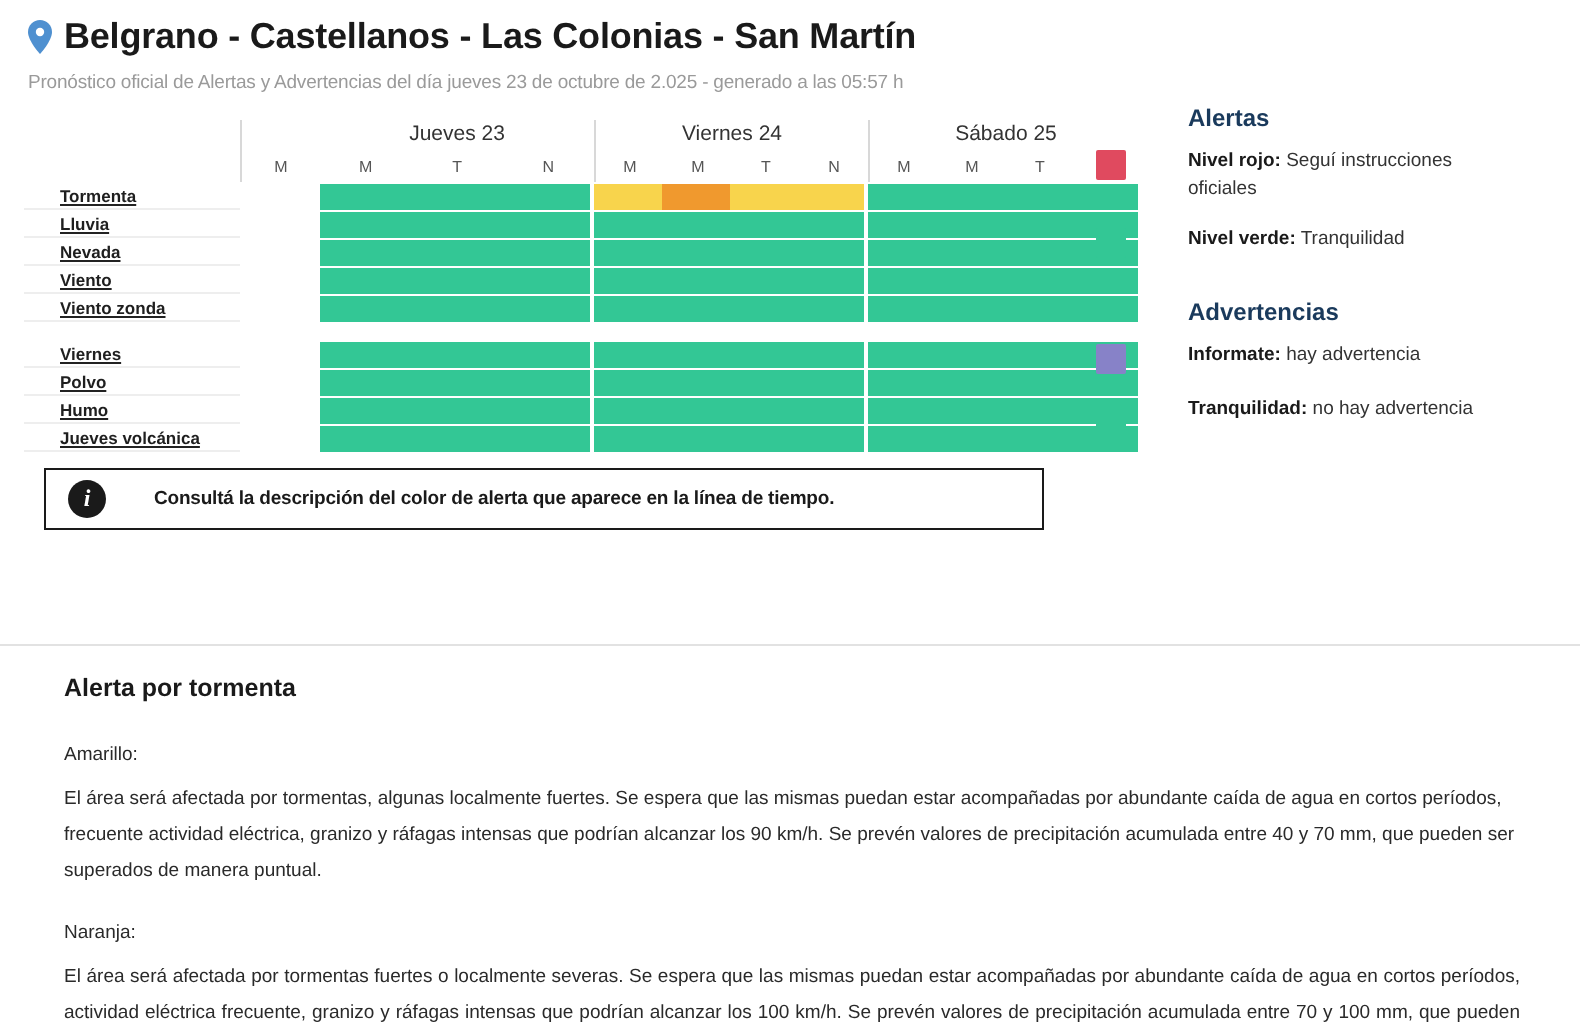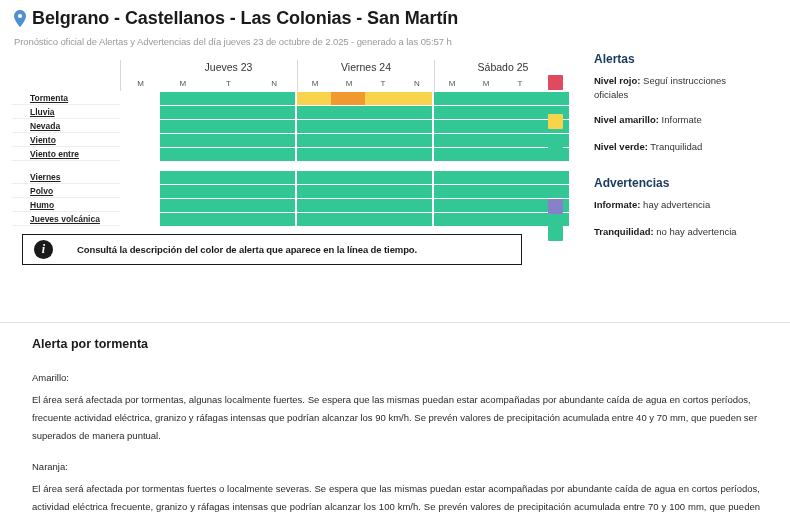--- a/index.html
+++ b/index.html
@@ -311,21 +311,21 @@
               <div class="tl-daybox">
                 <div class="tl-cell" style="background: rgb(51, 199, 149);"></div>
                 <div class="tl-cell" style="background: rgb(51, 199, 149);"></div>
                 <div class="tl-cell" style="background: rgb(51, 199, 149);"></div>
                 <div class="tl-cell" style="background: rgb(51, 199, 149);"></div>
               </div>
             </div>
           </div>
         </div>
         <div class="tl-row">
-          <div class="tl-rowlabel">Viento entre</div>
+          <div class="tl-rowlabel">Viento zonda</div>
           <div class="tl-cells">
             <div class="tl-cellgroup lead">
               <div class="tl-daybox">
                 <div class="tl-cell pad"></div>
               </div>
             </div>
             <div class="tl-cellgroup day">
               <div class="tl-daybox">
                 <div class="tl-cell" style="background: rgb(51, 199, 149);"></div>
                 <div class="tl-cell" style="background: rgb(51, 199, 149);"></div>
@@ -490,24 +490,20 @@
     <div class="info-icon">i</div>
     <div class="info-text">Consultá la descripción del color de alerta que aparece en la línea de tiempo.</div>
   </div>
 
   <div class="legend">
     <div class="legend-title">Alertas</div>
     <div id="legend-alertas">
         <div class="legend-item">
           <div class="legend-sw" style="background: rgb(224, 74, 95);"></div>
           <div class="legend-txt"><b>Nivel rojo:</b> Seguí instrucciones oficiales</div>
-        </div>
-        <div class="legend-item">
-          <div class="legend-sw" style="background: rgb(248, 212, 76);"></div>
-          <div class="legend-txt"><b>Nivel amarillo:</b> Informate</div>
         </div>
         <div class="legend-item">
           <div class="legend-sw" style="background: rgb(51, 199, 149);"></div>
           <div class="legend-txt"><b>Nivel verde:</b> Tranquilidad</div>
         </div>
       </div>
     <div class="legend-title second">Advertencias</div>
     <div id="legend-advertencias">
         <div class="legend-item">
           <div class="legend-sw" style="background: rgb(135, 130, 200);"></div>

